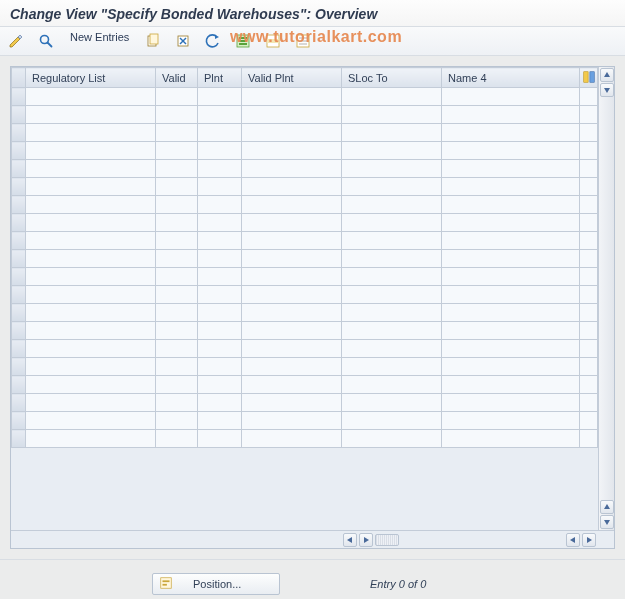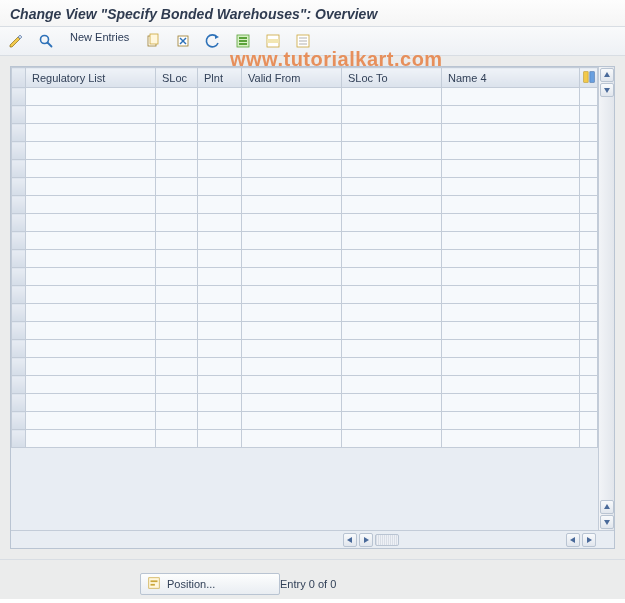--- a/index.html
+++ b/index.html
@@ -43,23 +43,23 @@
     cursor: pointer;
   }
   .tbtn svg { width: 16px; height: 16px; }
   .toolbar .new-entries {
     width: auto; padding: 0 4px; height: 20px;
     color: #2b3b56;
     cursor: pointer;
   }
   .watermark {
     position: absolute;
-    left: 230px; top: 21px;
+    left: 230px; top: 1px;
     font-family: 'Trebuchet MS', sans-serif;
-    font-size: 20px;
+    font-size: 16px;
     font-weight: bold;
     color: #e78b54;
     opacity: 0.95;
     pointer-events: none;
     letter-spacing: 0.5px;
   }
 
   
   .panel-wrap {
     padding: 10px;
@@ -182,33 +182,36 @@
   .footer {
     height: 40px;
     padding: 8px 10px 0 10px;
     display: flex;
     align-items: center;
     background: #ebecec;
     border-top: 1px solid #d8dde3;
   }
   .footer .spacer { width: 130px; }
   .pos-btn {
-    width: 140px; height: 22px;
+    width: 128px; height: 22px;
     display: flex; align-items: center;
     background: linear-gradient(#fdfefe,#e9edf2);
     border: 1px solid #b9c4d2;
     border-radius: 2px;
     cursor: pointer;
     padding: 0 6px;
-    gap: 6px;
+    gap: 20px;
     color: #324158;
+    margin-left: 12px;
   }
   .pos-btn svg { width: 14px; height: 14px; }
   .entry-text {
+    margin-left: 90px;
     color: #324158;
+    font-style: italic;
   }
 </style>
 </head>
 <body>
 
 <div class="title-bar">
   <h1>Change View "Specify Bonded Warehouses": Overview</h1>
 </div>
 
 <div class="toolbar">
@@ -292,23 +295,23 @@
             <col style="width:44px">
             <col style="width:100px">
             <col style="width:100px">
             <col>
             <col style="width:18px">
           </colgroup>
           <thead>
             <tr>
               <th class="rowsel-h"></th>
               <th>Regulatory List</th>
-              <th>SLoc</th>
+              <th>Valid</th>
               <th>Plnt</th>
-              <th>Valid From</th>
+              <th>Valid Plnt</th>
               <th>SLoc To</th>
               <th>Name 4</th>
               <th class="cfgcol">
                 <svg viewBox="0 0 16 16">
                     <rect x="2" y="2" width="5" height="12" fill="#f2c94c" stroke="#b78a00" stroke-width="0.6"></rect>
                     <rect x="9" y="2" width="5" height="12" fill="#6aa0e0" stroke="#2d5fa0" stroke-width="0.6"></rect>
                   </svg>
               </th>
             </tr>
           </thead>

